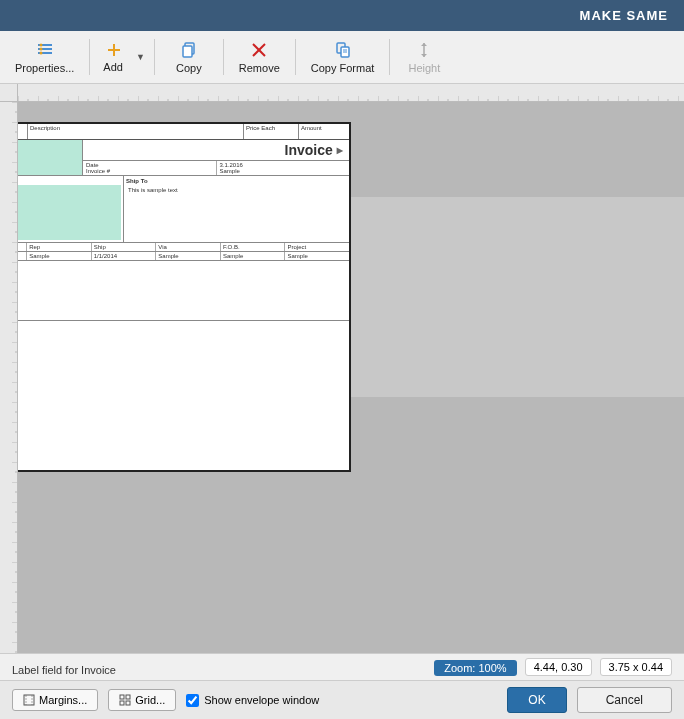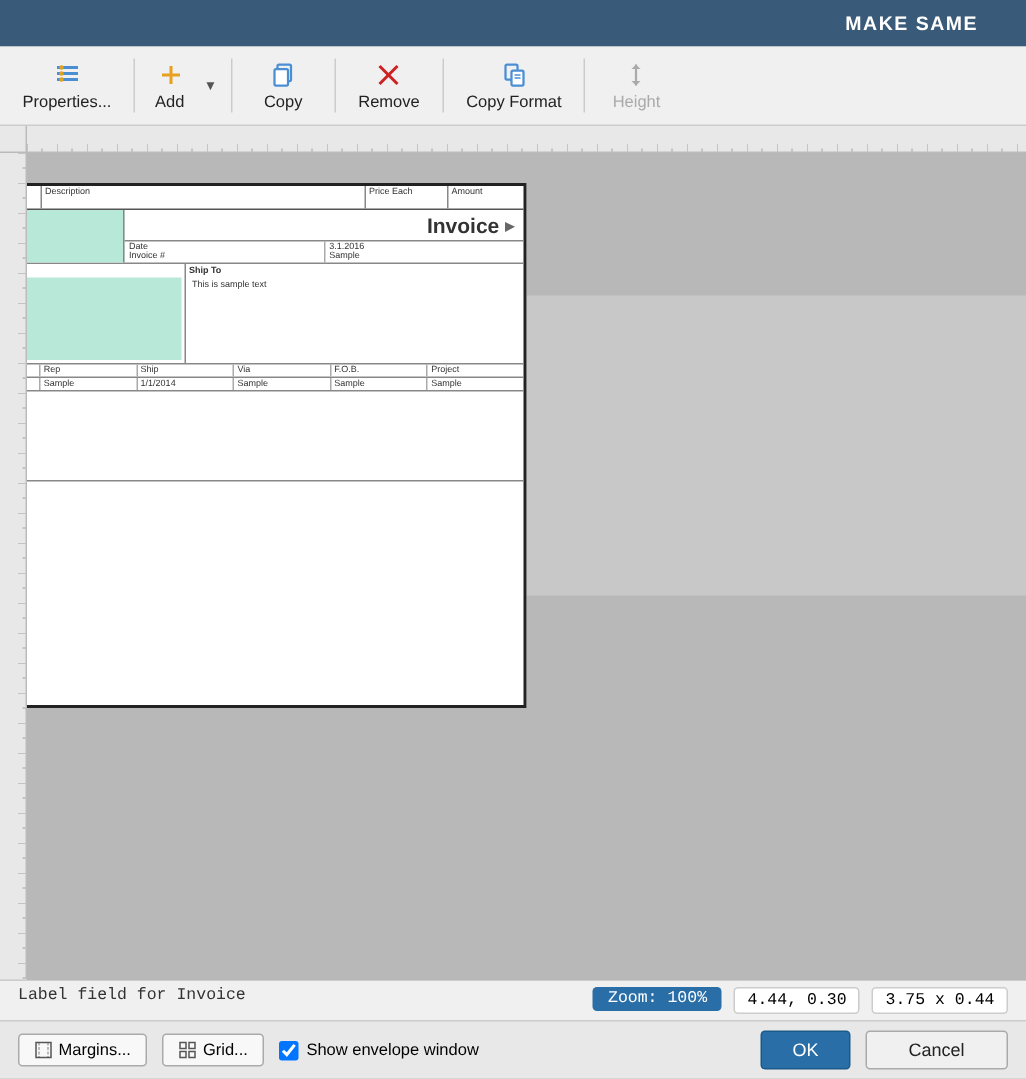--- a/index.html
+++ b/index.html
@@ -12,21 +12,21 @@
       overflow: hidden;
       display: flex;
       flex-direction: column;
     }
 
     
     .title-bar {
       background: #3a5a7a;
       color: white;
       text-align: right;
-      padding: 8px 32px;
+      padding: 8px 16px;
       font-size: 13px;
       font-weight: bold;
       letter-spacing: 1px;
       flex-shrink: 0;
     }
 
     
     .toolbar {
       background: #f0f0f0;
       border-bottom: 1px solid #ccc;
@@ -112,25 +112,24 @@
       font-size: 7px;
       color: #333;
     }
 
     
     .status-bar {
       background: #f0f0f0;
       border-top: 1px solid #ccc;
       padding: 4px 12px;
       display: flex;
-      align-items: flex-start;
+      align-items: flex-end;
       gap: 8px;
       flex-shrink: 0;
       font-size: 11px;
-      font-family: Liberation Mono, monospace;
     }
     .status-label {
       flex: 1;
       color: #333;
     }
     .status-zoom {
       background: #2a6ea8;
       color: white;
       padding: 2px 10px;
       border-radius: 3px;

